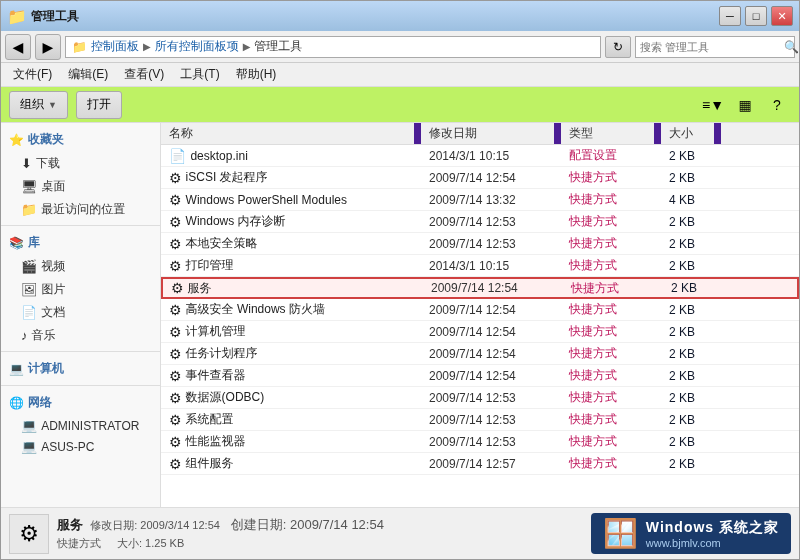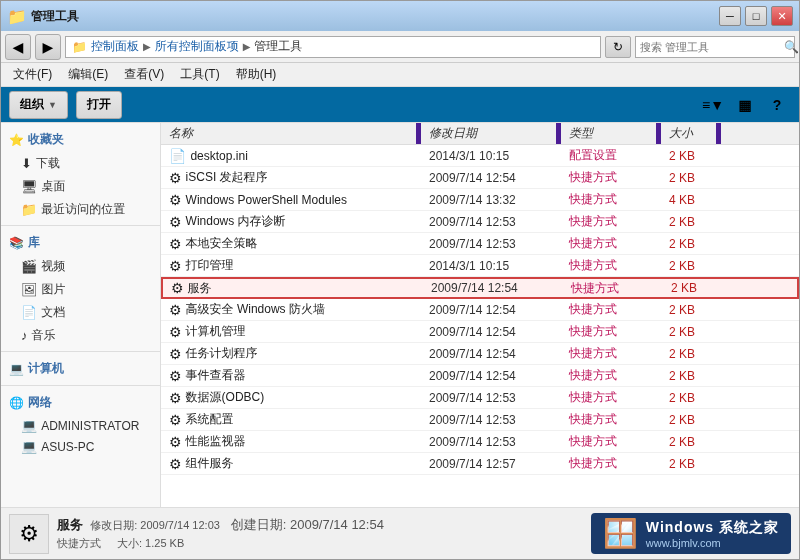--- a/index.html
+++ b/index.html
@@ -133,27 +133,26 @@
       padding: 8px 8px;
       cursor: pointer;
       font-size: 12px;
       color: #222;
       border-radius: 2px;
     }
 
     
     .toolbar {
       height: 36px;
-      background: #0369a1;
+      background: #bef264;
       border-bottom: 1px solid #ddd;
       display: flex;
       align-items: center;
       padding: 0 8px;
       gap: 8px;
-      font-weight: bold;
     }
     .toolbar-btn {
       height: 28px;
       padding: 0 10px;
       background: linear-gradient(to bottom, #e8e8e8, #d8d8d8);
       border: 1px solid #aaa;
       border-radius: 3px;
       cursor: pointer;
       font-size: 12px;
       display: flex;
@@ -244,24 +243,23 @@
       top: 0;
       z-index: 10;
     }
     .col-header {
       font-size: 12px;
       color: #333;
       padding: 0 8px;
       height: 100%;
       display: flex;
       align-items: center;
-      border-right: 5px solid #4c1d95;
+      border-right: 7px solid #4c1d95;
       cursor: pointer;
       user-select: none;
-      font-style: italic;
     }
     .col-name { flex: 0 0 260px; }
     .col-date { flex: 0 0 140px; }
     .col-type { flex: 0 0 100px; }
     .col-size { flex: 0 0 60px; }
 
     
     .file-row {
       display: flex;
       align-items: center;
@@ -280,21 +278,21 @@
       white-space: nowrap;
       overflow: hidden;
       text-overflow: ellipsis;
       display: flex;
       align-items: center;
       gap: 4px;
     }
     .file-cell-name { flex: 0 0 260px; }
     .file-cell-date { flex: 0 0 140px; color: #333; }
     .file-cell-type { flex: 0 0 100px; color: #be185d; }
-    .file-cell-size { flex: 0 0 60px; color: #b91c1c; }
+    .file-cell-size { flex: 0 0 60px; color: #0f172a; }
 
     .file-icon { font-size: 14px; flex-shrink: 0; }
 
     
     .status-bar {
       height: 52px;
       background: #f0f0f0;
       border-top: 1px solid #ddd;
       display: flex;
       align-items: center;
@@ -629,21 +627,21 @@
         </div>
     </div>
 
   </div>
 
   <div class="status-bar">
     <div class="status-icon">⚙</div>
     <div class="status-info">
       <div class="status-name">
         <span>服务</span>&nbsp;
-        <span style="font-weight:normal;font-size:11px;color:#555;">修改日期: 2009/7/14 12:03</span>&nbsp;&nbsp;
+        <span style="font-weight:normal;font-size:11px;color:#555;">修改日期: 2009/3/14 12:54</span>&nbsp;&nbsp;
         <span style="font-weight:normal;font-size:13px;color:#555;">创建日期: 2009/7/14 12:54</span>
       </div>
       <div class="status-details">
         <span>快捷方式</span>
         <span>大小: 1.25 KB</span>
       </div>
     </div>
     <div class="status-right">
       <div class="watermark">
         <span class="watermark-logo">🪟</span>

